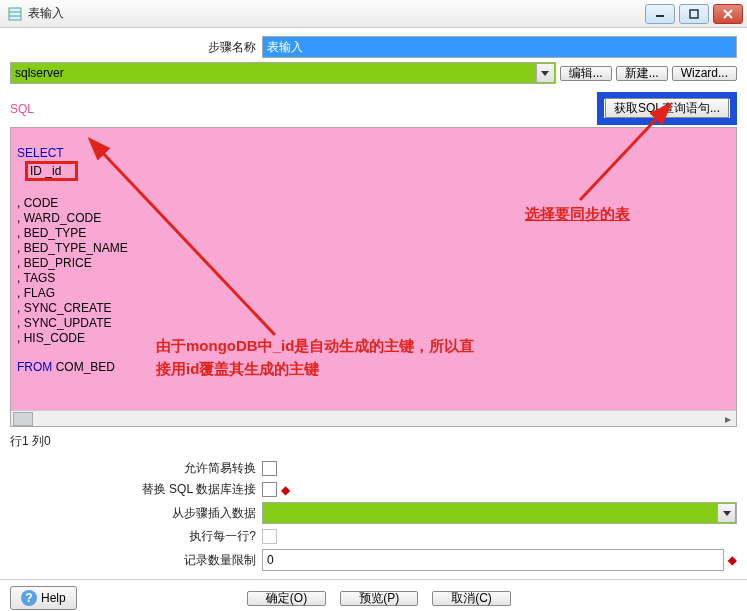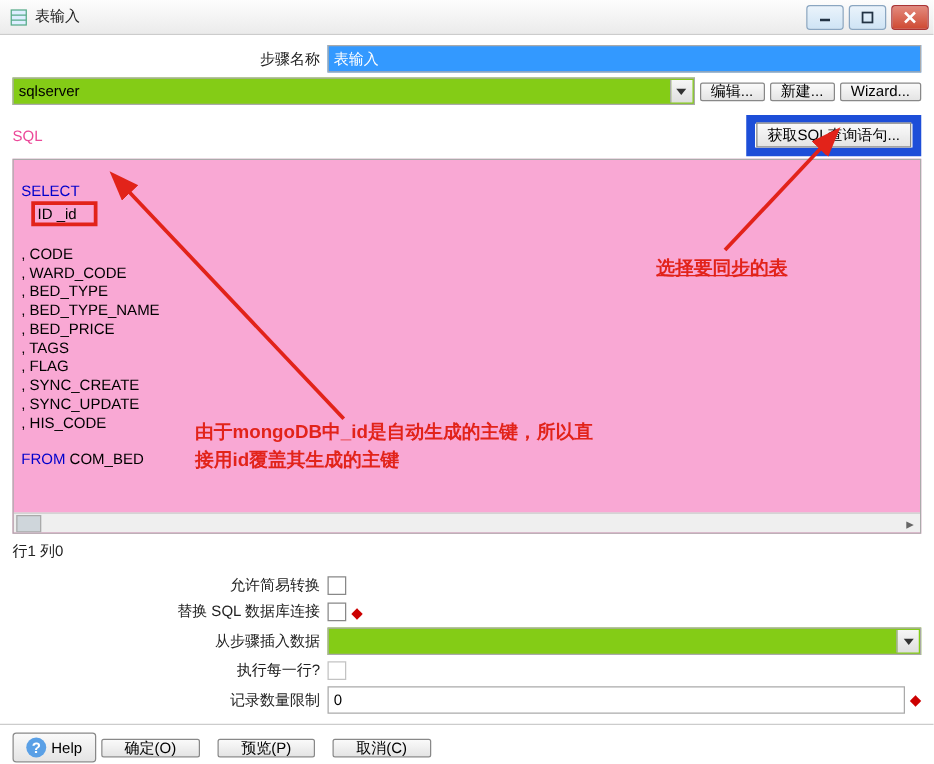--- a/index.html
+++ b/index.html
@@ -30,21 +30,21 @@
 .kw { color: #0000cc; }
 .red-id-box { border: 3px solid #e2231a; display: inline-block; padding: 0 14px 0 2px; margin-left: 8px; }
 .status-row { padding: 6px 10px; color: #222; }
 .lower-form { padding: 4px 10px; }
 .lower-form .form-row .form-label { width: 252px; }
 .checkbox { width: 15px; height: 15px; border: 1px solid #888; background: #fff; }
 .red-star { color: #c00; margin-left: 4px; }
 .bottom-bar { border-top: 1px solid #ccc; padding: 6px 10px; display: flex; align-items: center; }
 .help-btn { border: 1px solid #888; border-radius: 3px; background: linear-gradient(#fafafa, #e4e4e4); padding: 3px 10px; display: inline-flex; align-items: center; cursor: pointer; }
 .help-icon { width: 16px; height: 16px; border-radius: 50%; background: #5aa0e6; color: #fff; display: inline-flex; align-items: center; justify-content: center; font-weight: bold; margin-right: 4px; }
-.center-btns { flex: 1; display: flex; justify-content: flex-start; gap: 10px; }
+.center-btns { flex: 1; display: flex; justify-content: center; gap: 10px; }
 .center-btns .btn { padding: 3px 18px; }
 .annotation { position: absolute; color: #e2231a; font-weight: bold; font-size: 15px; pointer-events: none; }
 .anno1 { left: 156px; top: 335px; width: 320px; line-height: 1.5; }
 .anno2 { left: 525px; top: 205px; text-decoration: underline; }
 svg.overlay { position: absolute; top: 0; left: 0; pointer-events: none; }
 .triangle-down { width: 0; height: 0; border-left: 4px solid transparent; border-right: 4px solid transparent; border-top: 5px solid #333; }
 </style>
 </head>
 <body>
 

